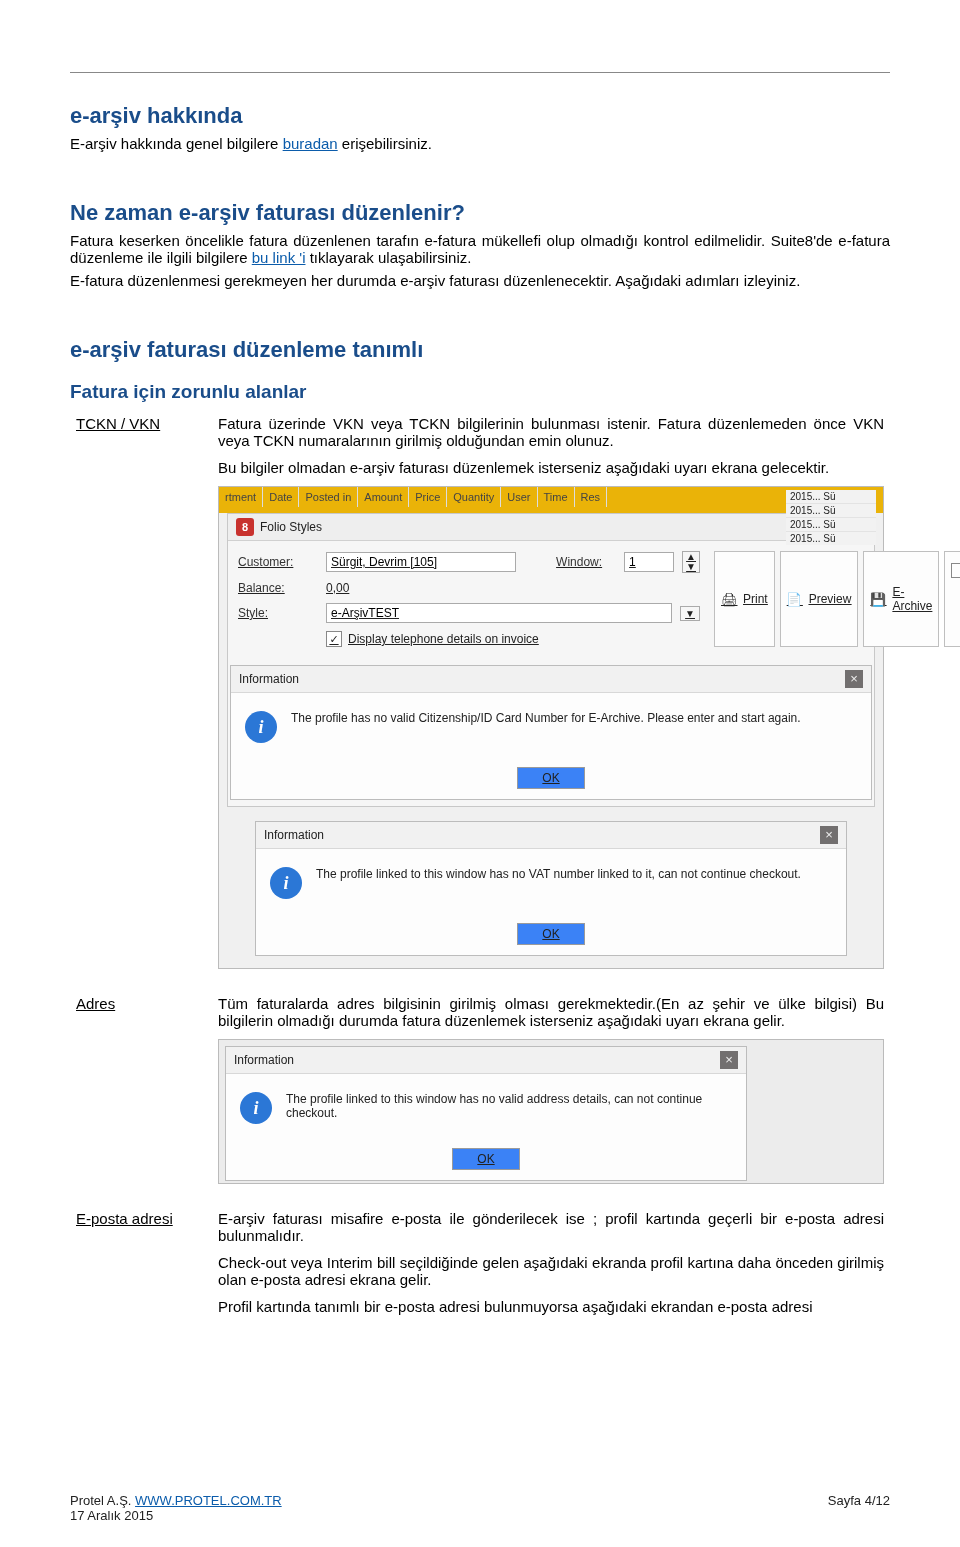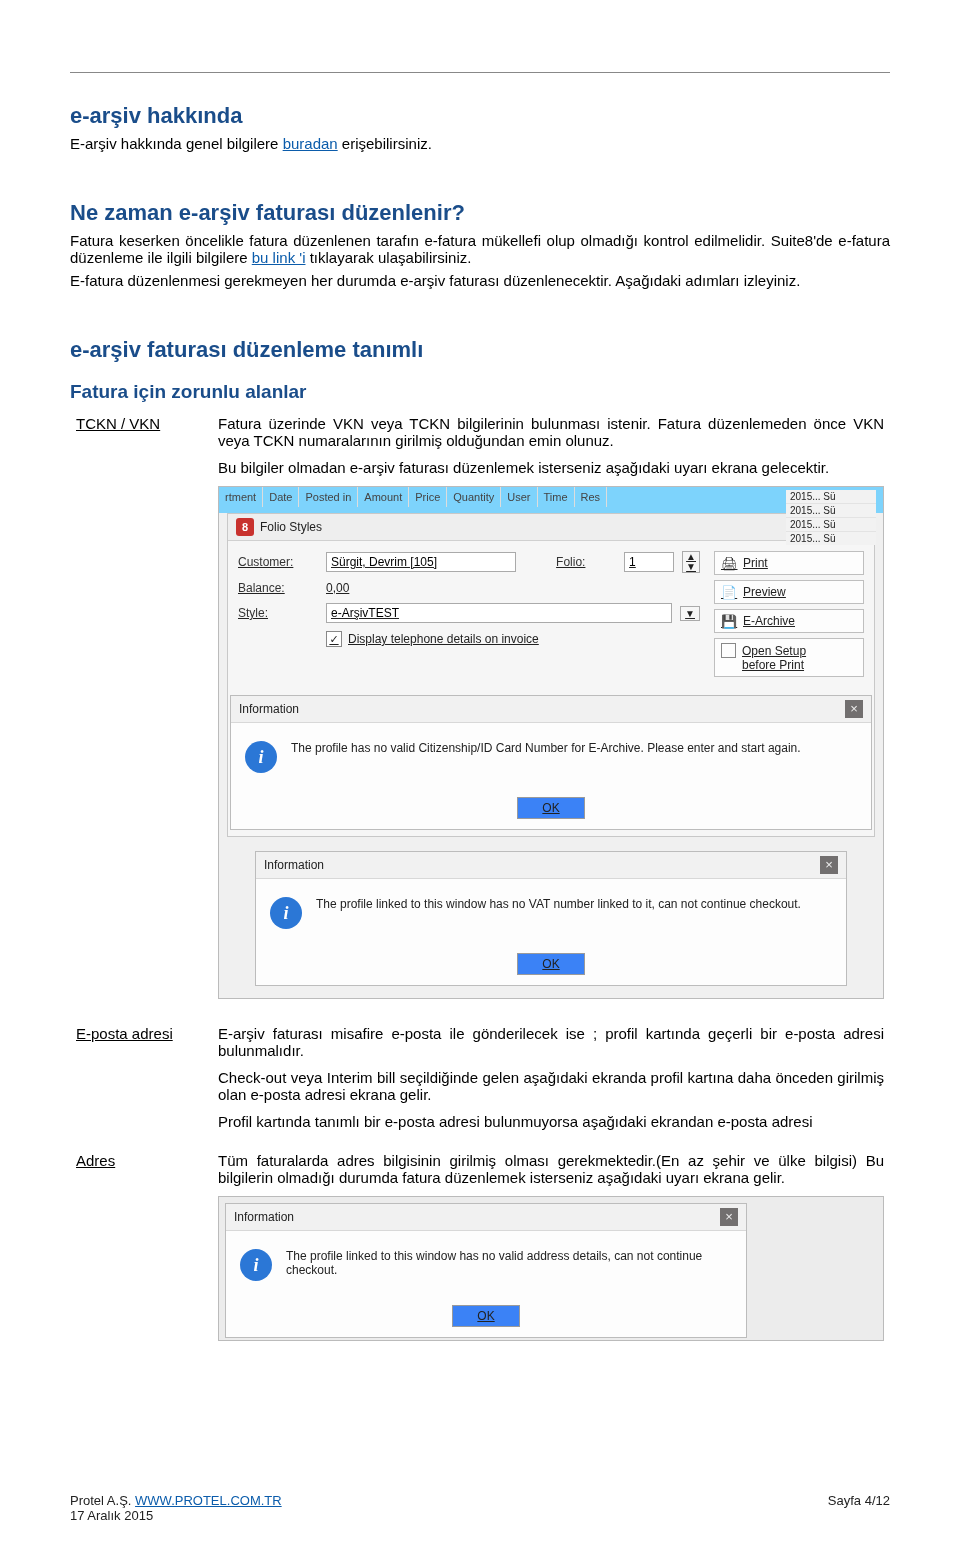--- a/index.html
+++ b/index.html
@@ -64,21 +64,21 @@
     border: 1px solid #bbb;
     background: #f0f0f0;
     font-family: "Segoe UI", Tahoma, sans-serif;
     font-size: 12px;
     color: #222;
     margin: 6px 0 14px 0;
     position: relative;
   }
 
   
-  .grid-strip { background: #7dd3fc; position: relative; height: 26px; }
+  .grid-strip { background: #eab308; position: relative; height: 26px; }
   .grid-strip .cols { display:flex; font-size:11px; color:#444; }
   .grid-strip .cols span { padding:4px 6px; border-right:1px solid #ddd; }
 
   .folio-dialog {
     margin: 0 8px;
     background:#f6f6f6;
     border:1px solid #c8c8c8;
     position: relative;
   }
   .folio-title {
@@ -95,21 +95,21 @@
     background:#726f6f; color:#eee; text-align:center; line-height:18px; font-size:13px;
   }
   .folio-body { display:flex; padding:10px 10px 8px 10px; gap:14px;text-decoration:underline; }
   .folio-left { flex:1; }
   .form-row { display:flex; align-items:center; gap:8px; margin-bottom:8px; font-size:12px; }
   .form-row .lbl { width:80px; color:#333; }
   .form-row input[type=text] { flex:1; padding:2px 4px; border:1px solid #aaa; background:#fff; font-size:12px; }
   .chk-row { display:flex; align-items:center; gap:6px; margin:4px 0 0 88px; font-size:12px; }
   .chk { width:14px; height:14px; border:1px solid #888; background:#fff; display:inline-flex; align-items:center; justify-content:center; font-size:11px; }
 
-  .folio-right { width:150px; display:flex; flex-direction:column; gap:5px; }
+  .folio-right { width:150px; display:flex; flex-direction:row; gap:5px; }
   .side-btn {
     display:flex; align-items:center; gap:6px;
     border:1px solid #bfbfbf; background:#fdfdfd; padding:4px 6px; font-size:12px;
   }
   .side-btn.twoline { display:block; line-height:14px; padding:4px 6px; }
   .icn { width:16px; height:14px; display:inline-block; }
   .icn.print::before { content:"🖨"; font-size:13px; }
   .icn.doc::before { content:"📄"; font-size:13px; }
   .icn.disk::before { content:"💾"; font-size:13px; }
 
@@ -209,21 +209,21 @@
               <div style="padding:1px 4px;border-bottom:1px solid #e3e3e3;">2015...   Sü</div>
               <div style="padding:1px 4px;border-bottom:1px solid #e3e3e3;">2015...   Sü</div>
               <div style="padding:1px 4px;">2015...   Sü</div>
             </div>
             <div class="folio-body">
               <div class="folio-left">
                 <div class="form-row">
                   <span class="lbl">Customer:</span>
                   <input type="text" value="Sürgit, Devrim [105]" style="">
                   <span style="width:24px"></span>
-                  <span class="lbl" style="width:60px">Folio:</span>
+                  <span class="lbl" style="width:60px">Window:</span>
                   <input type="text" style="width: 40px; flex: 0 0 40px;" value="1">
                   <span style="border:1px solid #aaa;padding:0 3px;font-size:10px;line-height:10px;">▲<br>▼</span>
                 </div>
                 <div class="form-row">
                   <span class="lbl">Balance:</span>
                   <span>0,00</span>
                 </div>
                 <div class="form-row">
                   <span class="lbl">Style:</span>
                   <input type="text" value="e-ArşivTEST" style="">
@@ -284,48 +284,48 @@
             <div class="info-btnrow">
               <span class="ok-btn"><u>OK</u></span>
             </div>
           </div>
           <div style="height:6px;"></div>
         </div>
       </td>
     </tr>
 
     <tr>
+      <td class="label">Adres</td>
+      <td class="body">
+        <p>Tüm faturalarda adres bilgisinin girilmiş olması gerekmektedir.(En az şehir ve ülke bilgisi) Bu bilgilerin olmadığı durumda fatura düzenlemek isterseniz aşağıdaki uyarı ekrana gelir.</p>
+
+        <div class="screenshot info-only">
+          <div class="info-dialog" style="width:520px; margin:0;">
+            <div class="info-title">
+              <span>Information</span>
+              <span class="x">×</span>
+            </div>
+            <div class="info-body">
+              <span class="info-icon">i</span>
+              <span class="info-msg">The profile linked to this window has no valid address details, can not continue checkout.</span>
+            </div>
+            <div class="info-btnrow">
+              <span class="ok-btn"><u>OK</u></span>
+            </div>
+          </div>
+        </div>
+      </td>
+    </tr>
+
+    <tr>
       <td class="label">E-posta adresi</td>
       <td class="body">
         <p>E-arşiv faturası misafire e-posta ile gönderilecek ise ; profil kartında geçerli bir e-posta adresi bulunmalıdır.</p>
         <p>Check-out veya Interim bill seçildiğinde gelen aşağıdaki ekranda profil kartına daha önceden girilmiş olan e-posta adresi ekrana gelir.</p>
         <p>Profil kartında tanımlı bir e-posta adresi bulunmuyorsa aşağıdaki ekrandan e-posta adresi</p>
-      </td>
-    </tr>
-
-    <tr>
-      <td class="label">Adres</td>
-      <td class="body">
-        <p>Tüm faturalarda adres bilgisinin girilmiş olması gerekmektedir.(En az şehir ve ülke bilgisi) Bu bilgilerin olmadığı durumda fatura düzenlemek isterseniz aşağıdaki uyarı ekrana gelir.</p>
-
-        <div class="screenshot info-only">
-          <div class="info-dialog" style="width:520px; margin:0;">
-            <div class="info-title">
-              <span>Information</span>
-              <span class="x">×</span>
-            </div>
-            <div class="info-body">
-              <span class="info-icon">i</span>
-              <span class="info-msg">The profile linked to this window has no valid address details, can not continue checkout.</span>
-            </div>
-            <div class="info-btnrow">
-              <span class="ok-btn"><u>OK</u></span>
-            </div>
-          </div>
-        </div>
       </td>
     </tr>
   </tbody>
     </table>
 
   <div class="footer">
     <div>
       <span>Protel A.Ş. </span><a href="#">WWW.PROTEL.COM.TR</a><br>
       <span>17 Aralık 2015</span>
     </div>

